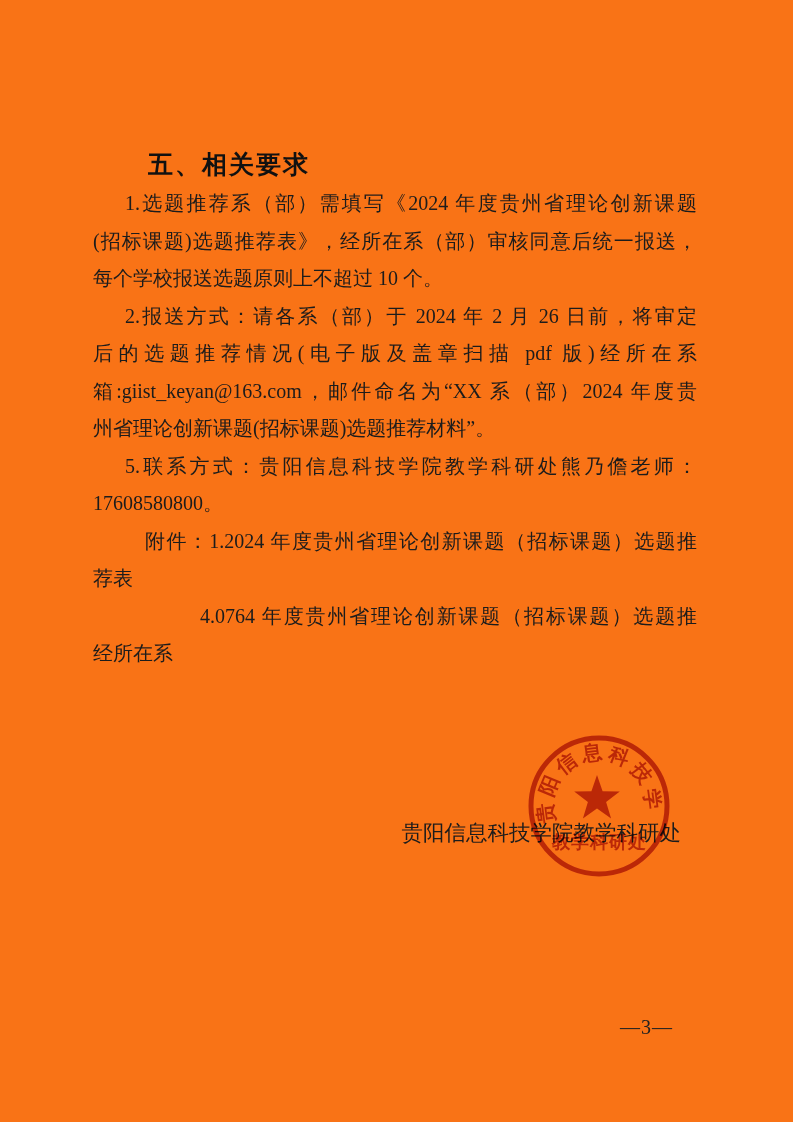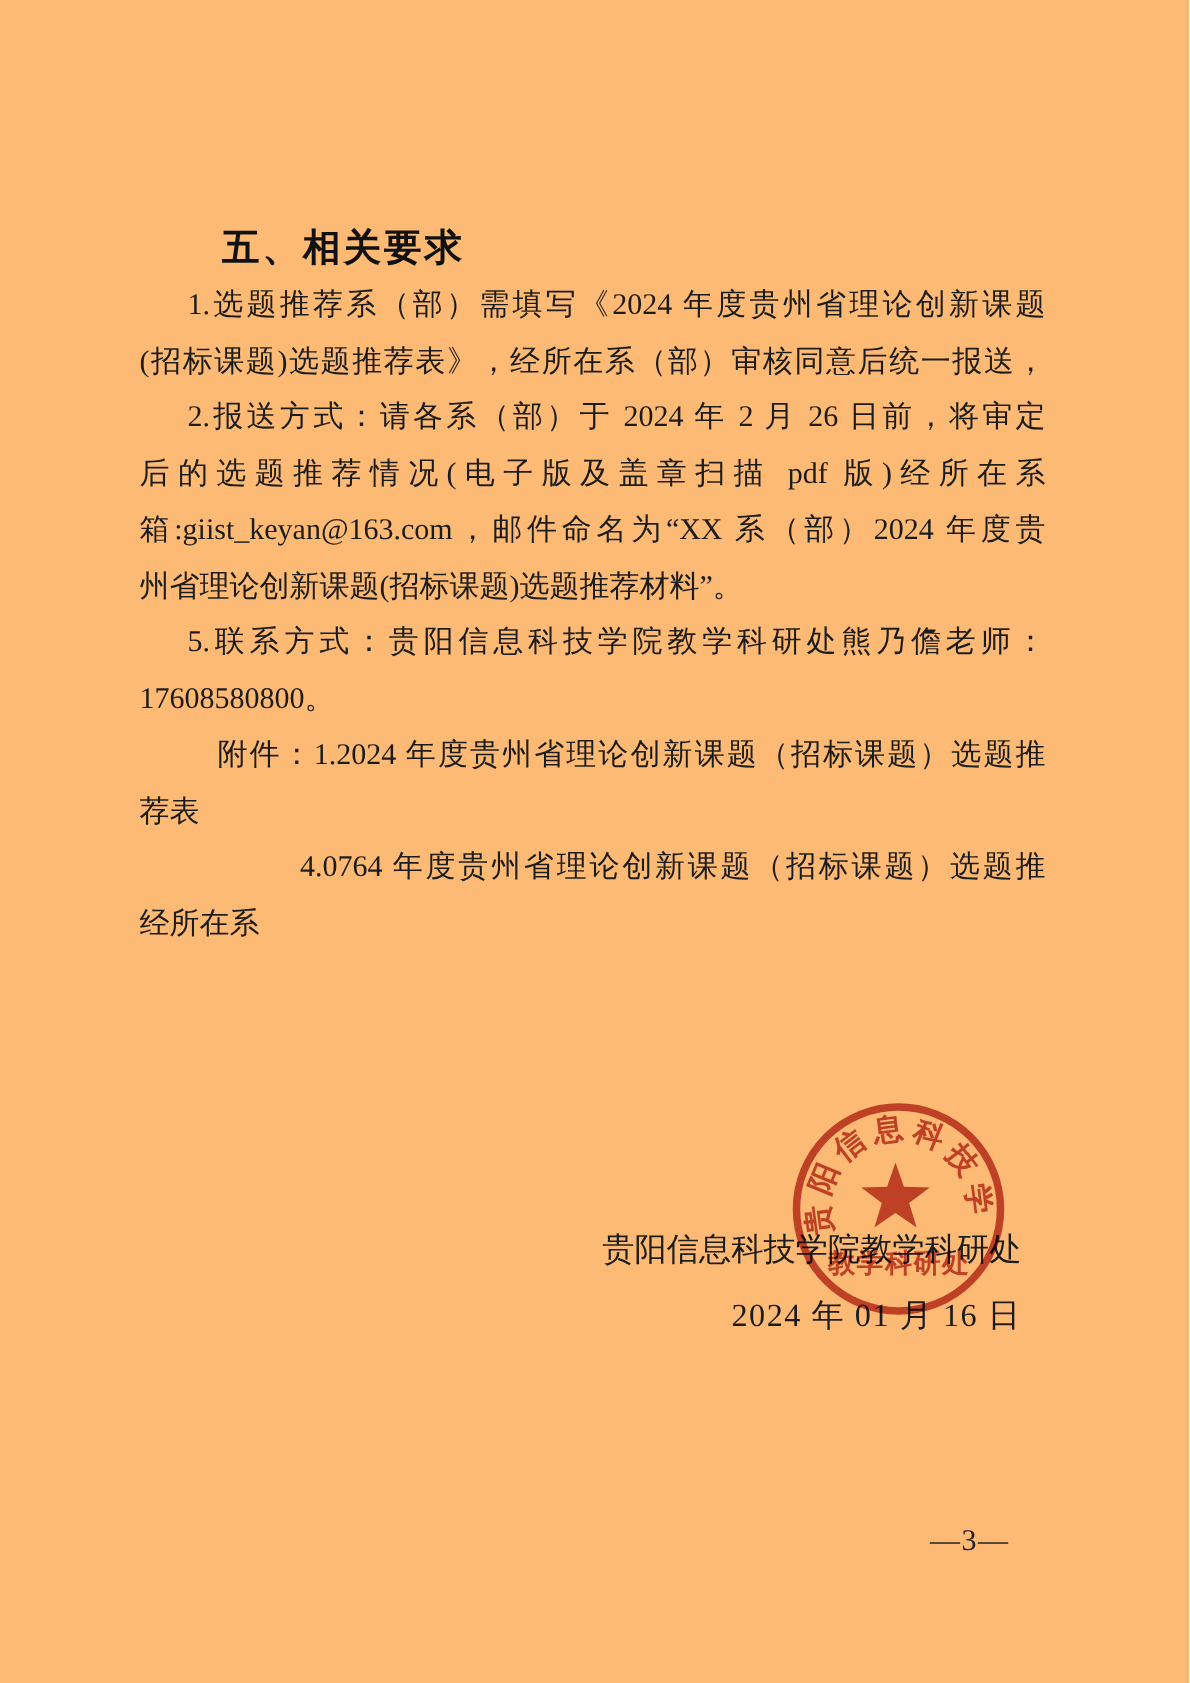--- a/index.html
+++ b/index.html
@@ -4,21 +4,21 @@
 <style>
   * { margin: 0; padding: 0; box-sizing: border-box; }
   html, body { background: #ffffff; }
   body { font-family: "Liberation Serif", "DejaVu Serif", serif; }
 
   .page {
     position: relative;
     width: 793px;
     height: 1122px;
     margin: 0 auto;
-    background: #fdba74;
+    background: #f97316;
     overflow: hidden;
     color: #1c1c1c;
     text-decoration: underline;
   }
 
   .heading {
     position: absolute;
     left: 148px;
     top: 148px;
     font-family: "Liberation Sans", "DejaVu Sans", sans-serif;
@@ -87,35 +87,35 @@
 </head>
 <body>
 
 <div class="page">
 
   <div class="heading">五、相关要求</div>
 
   <div class="body-text">
     <div class="ln ind-num">1.选题推荐系（部）需填写《2024 年度贵州省理论创新课题</div>
     <div class="ln">(招标课题)选题推荐表》，经所在系（部）审核同意后统一报送，</div>
+    <div class="ln last">每个学校报送选题原则上不超过 10 个。</div>
     <div class="ln ind-num">2.报送方式：请各系（部）于 2024 年 2 月 26 日前，将审定</div>
     <div class="ln">后的选题推荐情况(电子版及盖章扫描 pdf 版)经所在系</div>
     <div class="ln">箱:giist_keyan@163.com，邮件命名为“XX 系（部）2024 年度贵</div>
     <div class="ln last">州省理论创新课题(招标课题)选题推荐材料”。</div>
     <div class="ln ind-num">5.联系方式：贵阳信息科技学院教学科研处熊乃儋老师：</div>
     <div class="ln last">17608580800。</div>
     <div class="ln ind-att">附件：1.2024 年度贵州省理论创新课题（招标课题）选题推</div>
     <div class="ln last">荐表</div>
     <div class="ln ind-att2">4.0764 年度贵州省理论创新课题（招标课题）选题推</div>
     <div class="ln last">经所在系</div>
   </div>
 
   <div class="signature">
     <div class="org">贵阳信息科技学院教学科研处</div>
-    <div class="date">2024 年 01 月 16 日</div>
   </div>
 
   <svg class="stamp" viewBox="0 0 190 190" aria-hidden="true">
     <circle cx="95" cy="95" r="68" fill="none" stroke="#b84038" stroke-width="5"></circle>
     <path id="stamp-arc-path" d="M 50.8 111.1 A 47 47 0 1 1 139.2 111.1" fill="none"></path>
     <text font-size="20" fill="#b84038" letter-spacing="0">
       <textPath href="#stamp-arc-path" startOffset="0" textLength="192" lengthAdjust="spacing">贵阳信息科技学院</textPath>
     </text>
     <polygon transform="translate(93,88)" fill="#b84038" points="0,-24 5.6,-7.8 22.8,-7.4 9.1,3 14.1,19.4 0,9.6 -14.1,19.4 -9.1,3 -22.8,-7.4 -5.6,-7.8"></polygon>
     <text x="95" y="137" font-size="18" fill="#b84038" text-anchor="middle" textLength="94" lengthAdjust="spacing">教学科研处</text>

